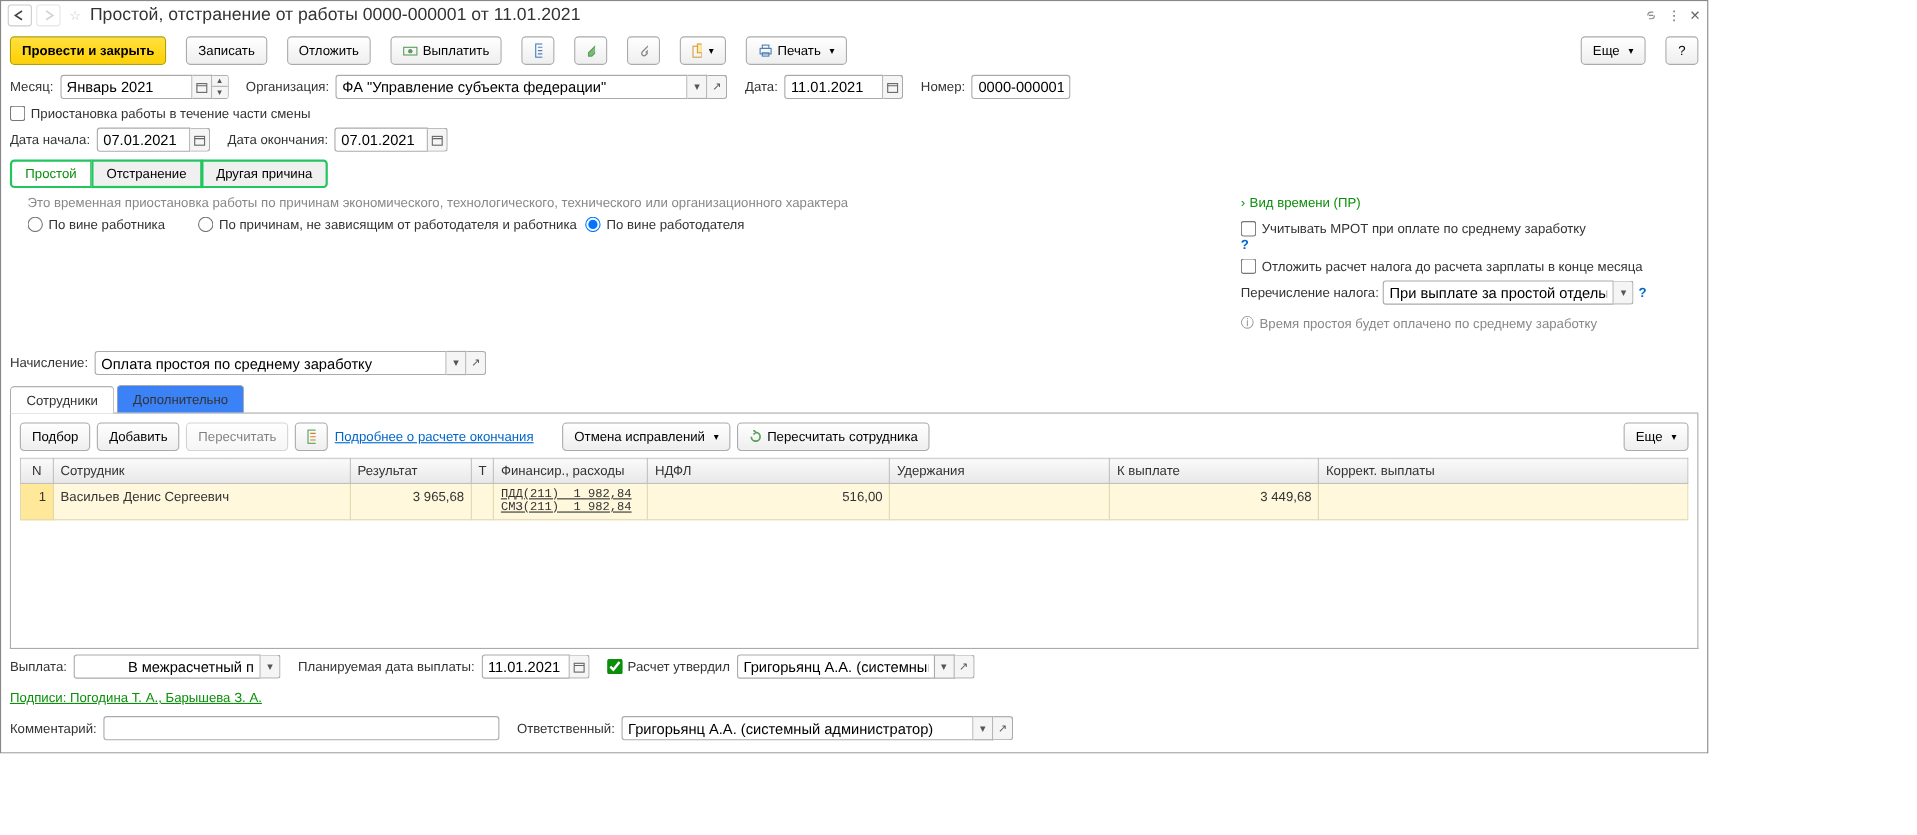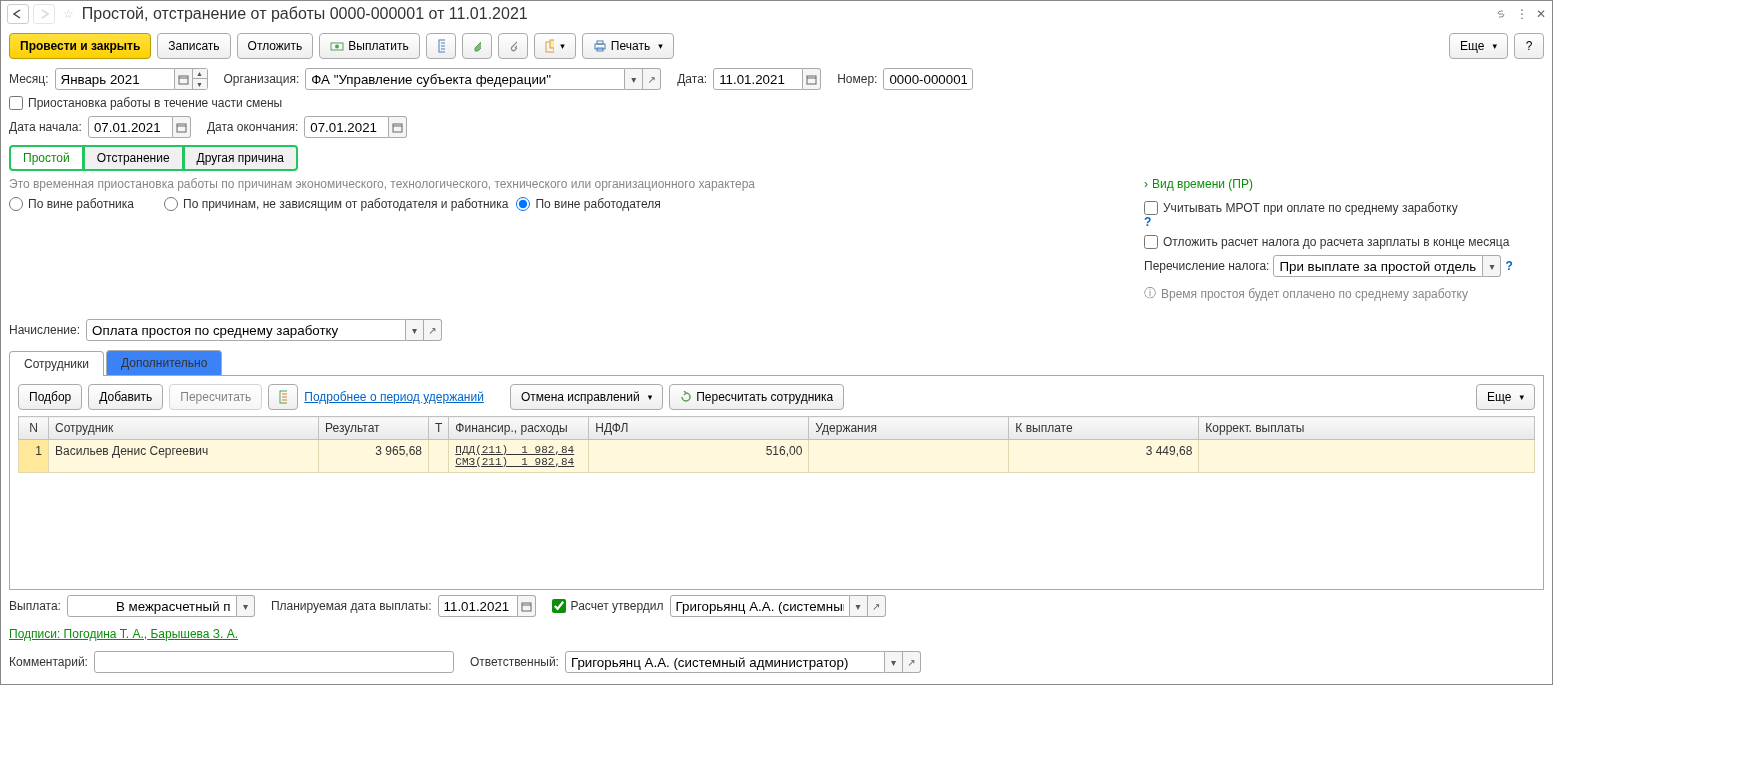--- a/index.html
+++ b/index.html
@@ -5,21 +5,21 @@
 * { box-sizing: border-box; margin: 0; padding: 0; }
 body { font-family: Arial, sans-serif; font-size: 12px; color: #333; background: #fff; overflow: hidden; }
 .container { border: 1px solid #888; width: 1553px; height: 685px; display: flex; flex-direction: column; }
 .titlebar { display: flex; align-items: center; padding: 3px 6px; gap: 4px; }
 .nav-btn { width: 22px; height: 20px; border: 1px solid #ccc; background: #fff; border-radius: 3px; display: flex; align-items: center; justify-content: center; cursor: pointer; }
 .nav-btn.disabled { opacity: 0.5; }
 .star-icon { margin: 0 4px; color: #ccc; }
 .title-text { font-size: 16px; font-weight: normal; flex: 1; }
 .title-right { display: flex; gap: 8px; align-items: center; color: #666; }
 .title-right span { cursor: pointer; }
-.toolbar { display: flex; gap: 6px; padding: 6px 8px; align-items: center; }
+.toolbar { display: flex; gap: 18px; padding: 6px 8px; align-items: center; }
 .btn { border: 1px solid #aaa; background: linear-gradient(#fff, #eee); border-radius: 4px; padding: 4px 10px; cursor: pointer; font-size: 12px; height: 26px; display: flex; align-items: center; gap: 4px; }
 .btn-primary { background: linear-gradient(#ffe040, #ffd000); border-color: #b0a000; font-weight: bold; }
 .btn-icon { width: 30px; justify-content: center; }
 .btn-icon.split { width: 42px; }
 .form-row { display: flex; align-items: center; gap: 6px; padding: 3px 8px; }
 .label { white-space: nowrap; }
 .input { border: 1px solid #aaa; border-radius: 3px; padding: 2px 5px; height: 22px; background: #fff; }
 .input-grp { display: flex; align-items: center; }
 .input-grp .input { border-radius: 3px 0 0 3px; }
 .input-grp .ig-btn { border: 1px solid #aaa; border-left: none; height: 22px; width: 18px; display: flex; align-items: center; justify-content: center; background: #f5f5f5; cursor: pointer; font-size: 10px; color: #555; }
@@ -27,21 +27,21 @@
 .spinner { display: flex; flex-direction: column; border: 1px solid #aaa; border-left: none; border-radius: 0 3px 3px 0; }
 .spinner div { height: 10px; width: 14px; display: flex; align-items: center; justify-content: center; font-size: 7px; cursor: pointer; background: #f5f5f5; color: #555; }
 .spinner div:first-child { border-bottom: 1px solid #aaa; }
 .checkbox { display: flex; align-items: center; gap: 5px; }
 .checkbox input { width: 14px; height: 14px; }
 .tab-row { display: flex; padding: 0 8px; margin-top: 4px; }
 .tab-btn { border: 2px solid #22c55e; padding: 4px 12px; background: #f0f0f0; cursor: pointer; font-size: 12px; margin-right: -1px; }
 .tab-btn:first-child { border-radius: 4px 0 0 4px; }
 .tab-btn:last-child { border-radius: 0 4px 4px 0; }
 .tab-btn.active { background: #fff; color: #0a8f0a; }
-.split-panel { display: flex; padding: 6px 8px; gap: 30px; }
+.split-panel { display: flex; padding: 6px 24px; gap: 30px; }
 .left-panel { flex: 1; }
 .right-panel { width: 400px; }
 .desc-text { color: #888; font-size: 12px; margin-bottom: 6px; }
 .radio-grp { display: flex; flex-direction: row; gap: 8px; }
 .radio-item { display: flex; align-items: center; gap: 5px; }
 .radio-item input { width: 14px; height: 14px; }
 .radio-row { display: flex; gap: 30px; }
 .collapse-link { color: #0a8f0a; cursor: pointer; display: flex; align-items: center; gap: 4px; }
 .info-text { color: #888; display: flex; align-items: center; gap: 5px; }
 .link-blue { color: #0066cc; text-decoration: underline; cursor: pointer; }
@@ -292,21 +292,21 @@
       <button class="btn">Добавить</button>
       <button class="btn btn-disabled">Пересчитать</button>
       <button class="btn btn-icon">
           <svg width="14" height="14">
             <rect x="1" y="1" width="12" height="12" fill="none" stroke="#5a9e5a"></rect>
             <line x1="3" y1="4" x2="11" y2="4" stroke="#d08020"></line>
             <line x1="3" y1="7" x2="11" y2="7" stroke="#d08020"></line>
             <line x1="3" y1="10" x2="11" y2="10" stroke="#d08020"></line>
           </svg>
         </button>
-      <a class="link-blue">Подробнее о период удержаний</a>
+      <a class="link-blue">Подробнее о расчете окончания</a>
       <button class="btn" style="margin-left:20px">
           <span>Отмена исправлений</span>
           <span style="font-size:9px;margin-left:4px;">▾</span>
         </button>
       <button class="btn">
           <svg width="12" height="12">
             <path d="M6 2 A4 4 0 1 1 2 6 M6 2 L4 0 M6 2 L4 4" fill="none" stroke="#5a9e5a" stroke-width="1.5"></path>
           </svg>
           <span>Пересчитать сотрудника</span>
         </button>

